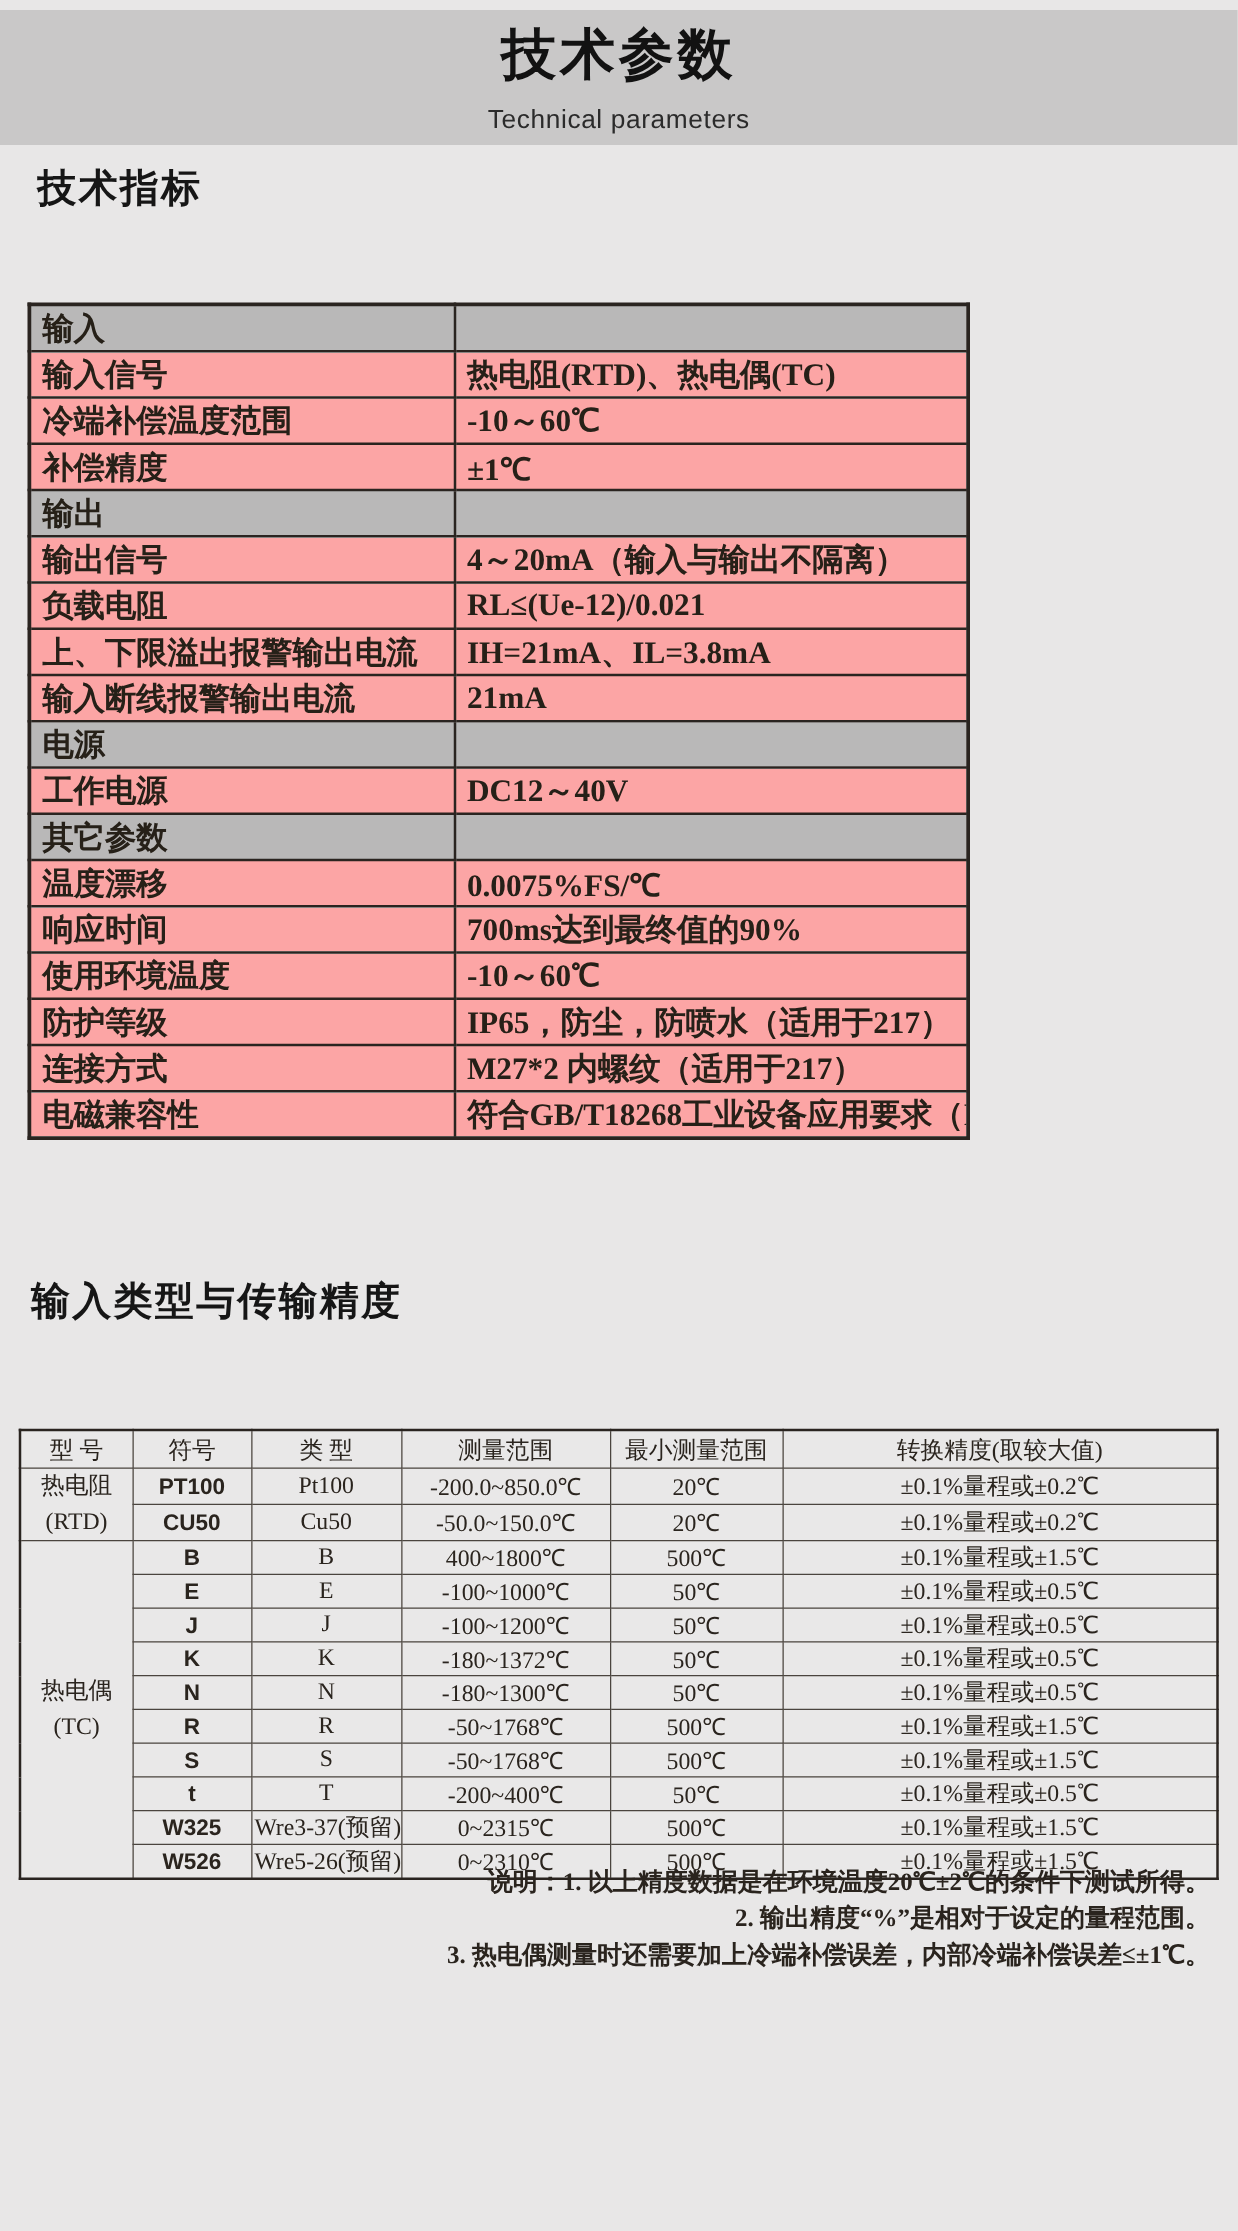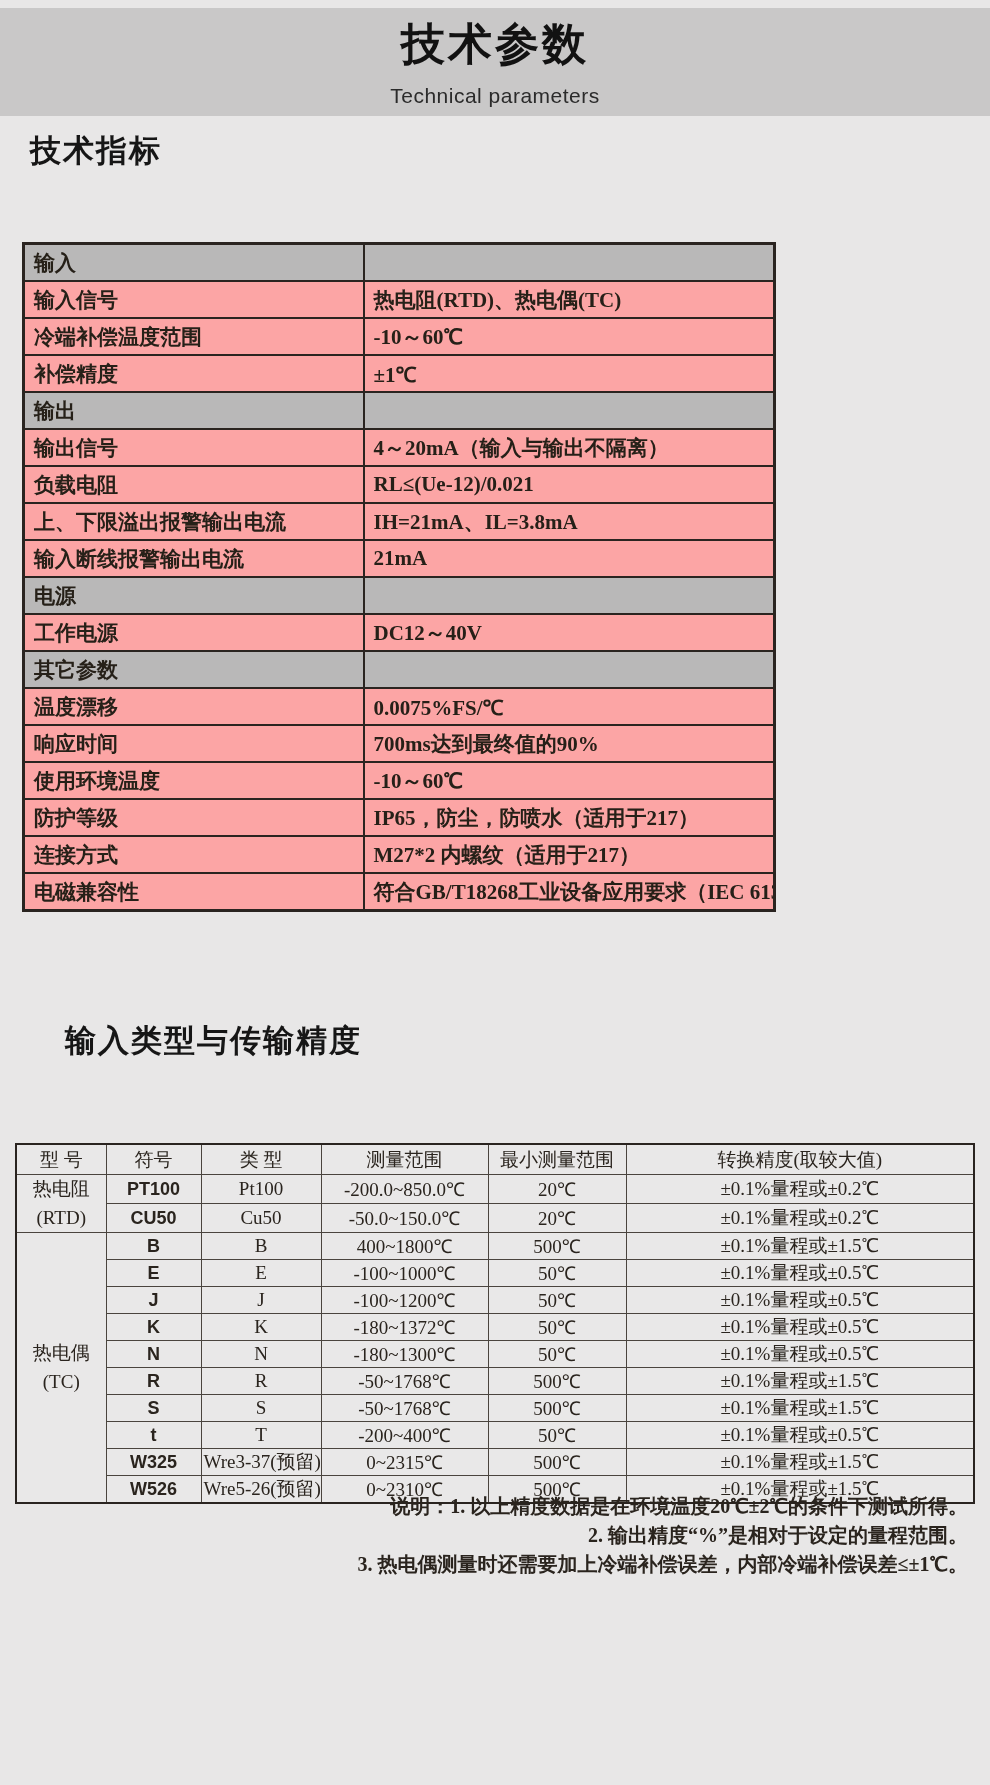--- a/index.html
+++ b/index.html
@@ -30,29 +30,29 @@
     margin-top:16px;
   }
 
   
   .sec-heading{
     position:absolute;
     font-family:"Liberation Sans", sans-serif;
     font-weight:bold;color:#161616;letter-spacing:2px;
   }
   .h-spec{left:30px;top:130px;font-size:31px;}
-  .h-io{left:25px;top:1020px;font-size:31px;margin-left:40px;}
+  .h-io{left:25px;top:1020px;font-size:31px;}
   .h-dim{left:0;top:1652px;width:990px;text-align:center;font-size:38px;letter-spacing:4px;}
 
   
   table{border-collapse:collapse;}
   .spec-table{
     position:absolute;left:22px;top:242px;width:754px;
     table-layout:fixed;
-    font-size:21px;font-weight:bold;color:#262018;
+    font-size:25px;font-weight:bold;color:#262018;
   }
   .spec-table td{
     border:2px solid #2a2420;
     height:35px;
     padding:0 0 0 9px;
     overflow:hidden;white-space:nowrap;
     background:#fca5a5;
   }
   .spec-table col.c-label{width:340px;}
   .spec-table tr.section-row td{background:#b9b8b8;}

